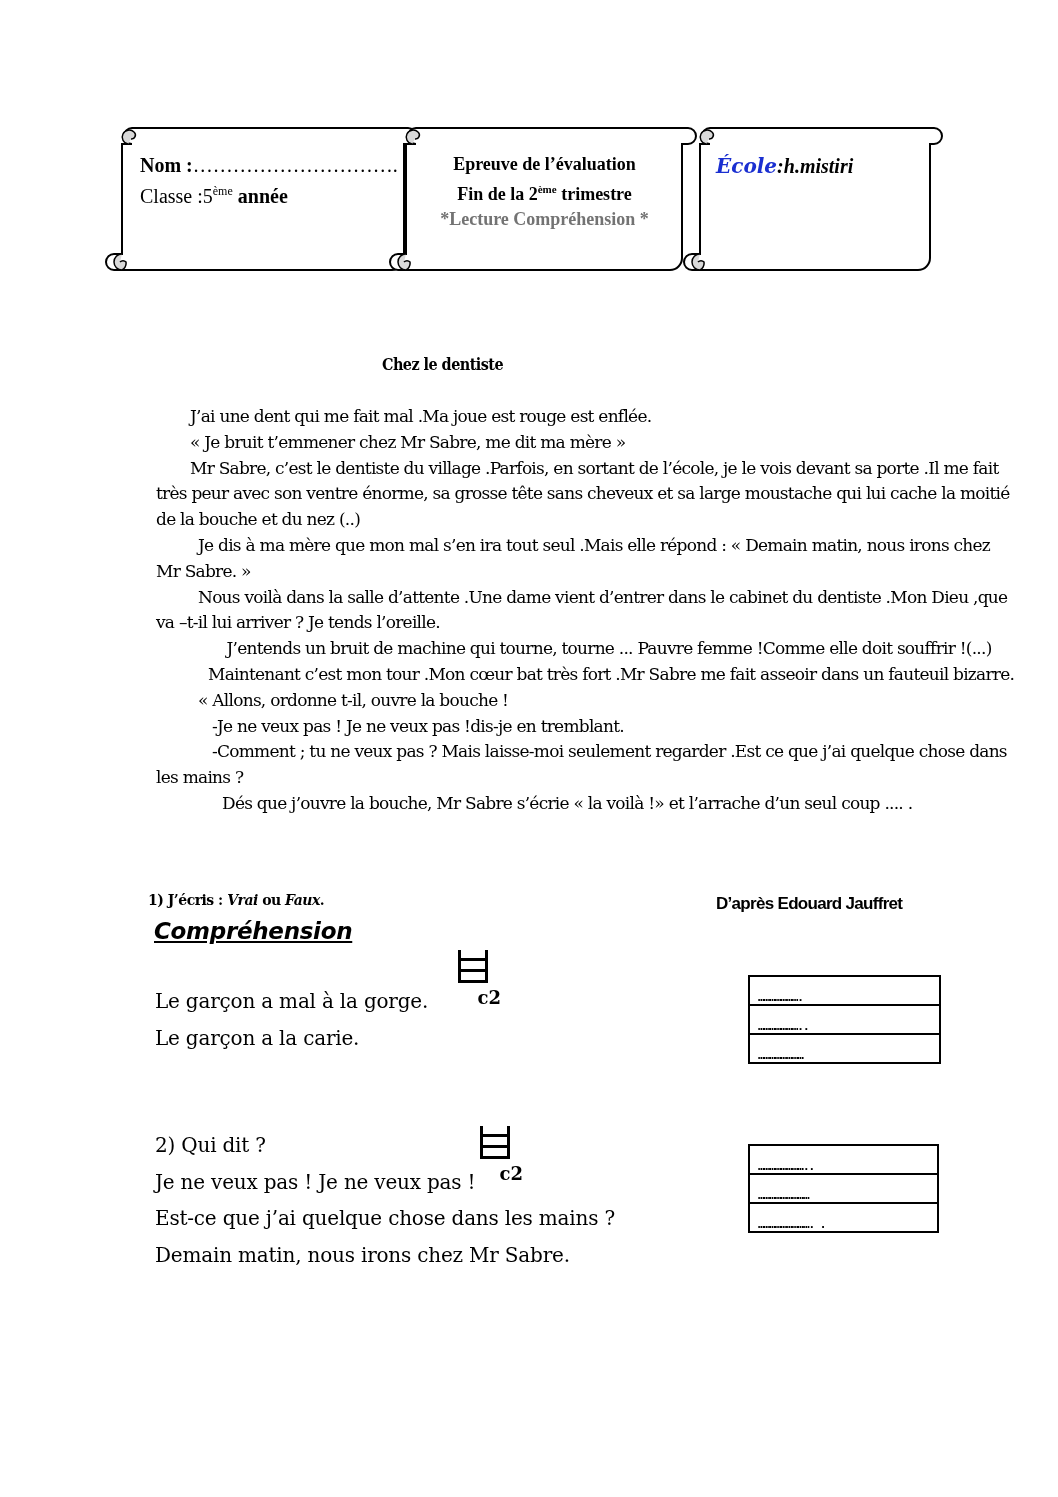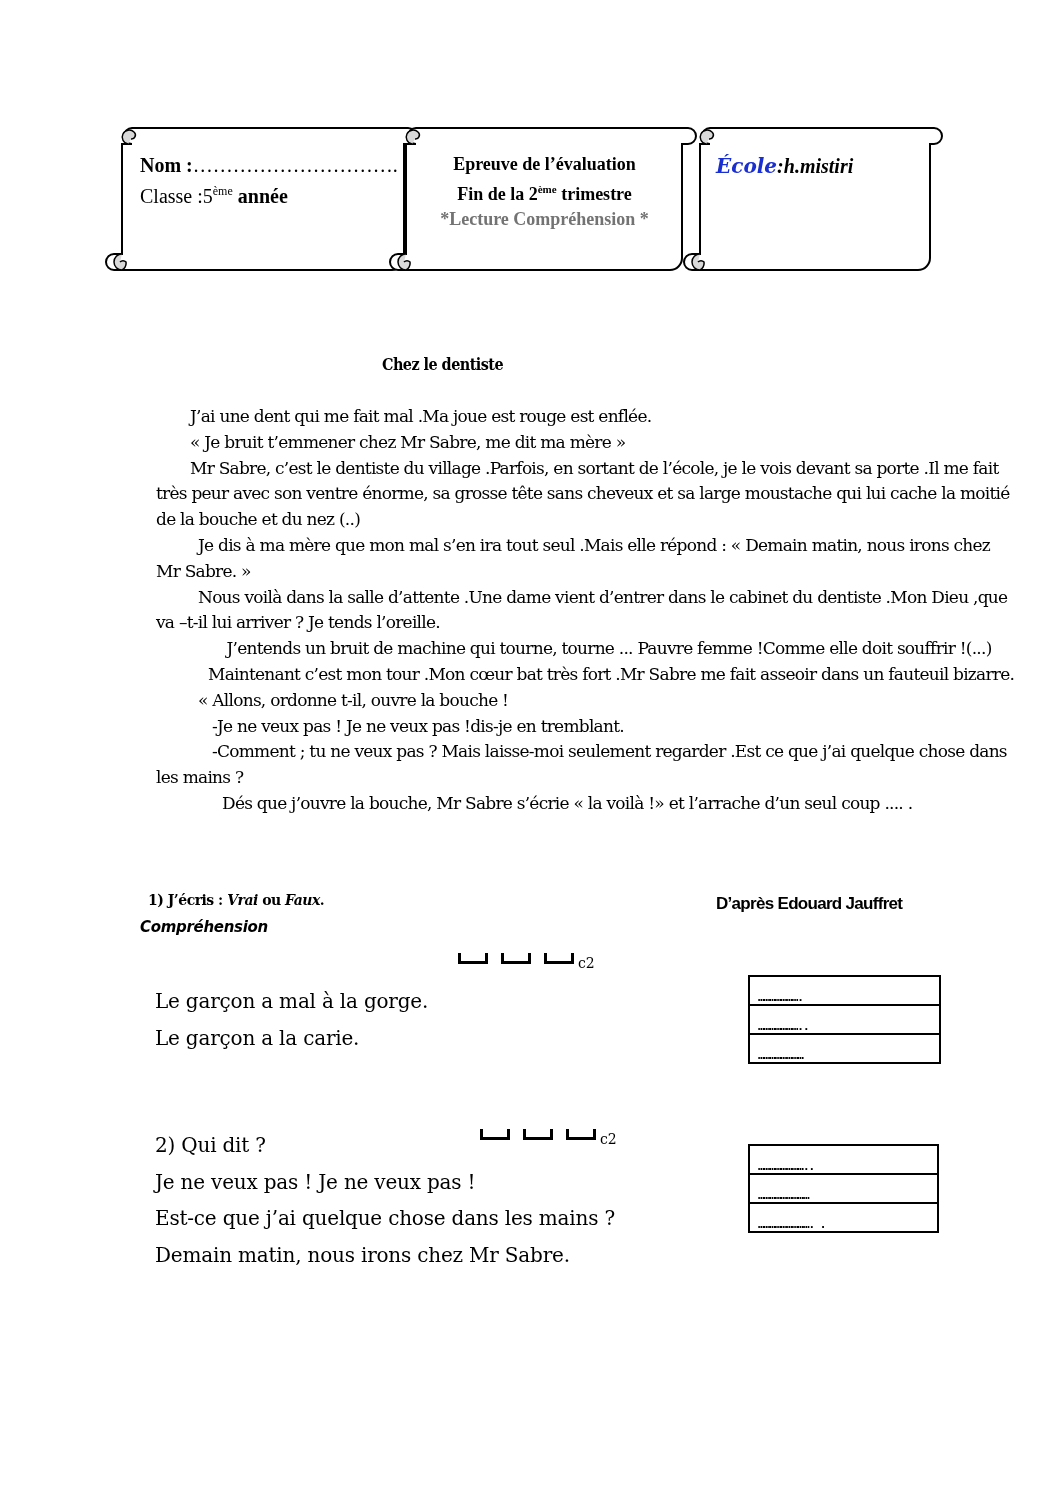--- a/index.html
+++ b/index.html
@@ -31,24 +31,24 @@
     .passage p { margin: 0; }
     .i1 { text-indent: 34px; }
     .i2 { text-indent: 42px; }
     .i3 { text-indent: 44px; text-align: center; }
     .i4 { text-indent: 52px; }
     .i5 { text-indent: 56px; }
     .i6 { text-indent: 66px; }
     .author { position: absolute; left: 716px; top: 894px; font-family: Liberation Sans, sans-serif; font-weight: bold; font-size: 17px; letter-spacing: -0.7px; }
 
     
-    .comp-heading { position: absolute; left: 140px; top: 918px; font-family: "DejaVu Sans", sans-serif; font-weight: bold; font-style: italic; font-size: 15px; letter-spacing: -0.3px; }
+    .comp-heading { position: absolute; left: 154px; top: 918px; font-family: "DejaVu Sans", sans-serif; font-weight: bold; font-style: italic; font-size: 23px; text-decoration: underline; letter-spacing: -0.3px; }
     .q1 { position: absolute; left: 148px; top: 892px; font-family: "DejaVu Serif", serif; font-weight: bold; font-size: 14px; letter-spacing: -0.5px; }
     .fancy { font-family: "DejaVu Serif", serif; font-style: italic; font-weight: bold; }
-    .brackets { position: absolute; font-family: "DejaVu Serif", serif; font-weight: normal; font-size: 14px; display: flex; align-items: flex-end; }
+    .brackets { position: absolute; font-family: "DejaVu Serif", serif; font-weight: bold; font-size: 18px; display: flex; align-items: flex-end; flex-direction: column; }
     .bracket { display: inline-block; width: 30px; height: 11px; border-left: 3px solid #000; border-right: 3px solid #000; border-bottom: 3px solid #000; box-sizing: border-box; margin-right: 13px; }
     #brackets-1 { left: 458px; top: 950px; }
     #brackets-2 { left: 480px; top: 1126px; }
     .bracket-label { margin-left: -9px; line-height: 1; position: relative; top: 6px; }
 
     .stmt { position: absolute; left: 148px; font-family: "DejaVu Serif", serif; font-size: 20px; line-height: 29.5px; letter-spacing: -0.2px; }
     .stmt p { margin: 7px; }
     #stmts-1 { top: 980px; }
     #stmts-2 { top: 1124px; }
 

